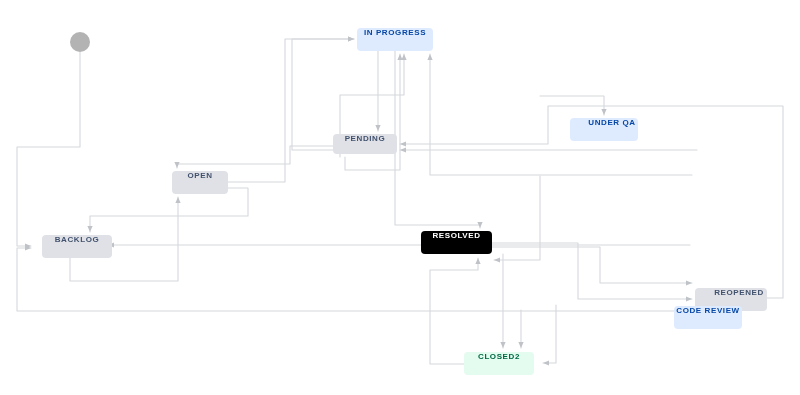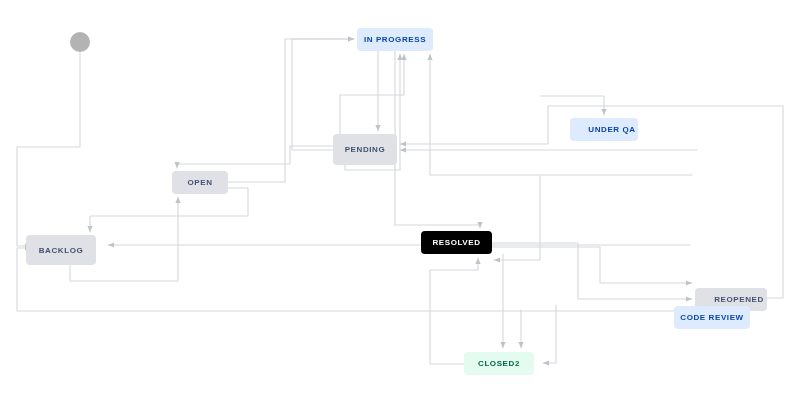--- a/index.html
+++ b/index.html
@@ -23,21 +23,20 @@
     left: 0;
     top: 0;
     width: 800px;
     height: 395px;
   }
   .node {
     position: absolute;
     box-sizing: border-box;
     border-radius: 4px;
     display: flex;
-    align-items: center;
     justify-content: center;
     font-size: 8px;
     font-weight: bold;
     letter-spacing: 0.6px;
     text-transform: uppercase;
     white-space: nowrap;
     user-select: none;
   }
   .node-grey {
     background: #dfe1e6;
@@ -103,36 +102,36 @@
 
   <div class="start-node" style="left: 70px; top: 32px; width: 20px; height: 20px; background: rgb(179, 179, 179);"></div>
 
   <div id="node-layer">
       <div class="node node-blue" style="left: 357px; top: 28px; width: 76px; height: 23px; background: rgb(222, 235, 255); color: rgb(7, 71, 166);">
         <span>IN PROGRESS</span>
       </div>
       <div class="node node-blue" style="left: 570px; top: 118px; width: 68px; height: 23px; background: rgb(222, 235, 255); color: rgb(7, 71, 166); padding-left: 16px;">
         <span>UNDER QA</span>
       </div>
-      <div class="node node-grey" style="left: 333px; top: 134px; width: 64px; height: 31px; background: rgb(223, 225, 230); color: rgb(66, 82, 110);">
+      <div class="node node-grey" style="left: 333px; top: 134px; width: 64px; height: 20px; background: rgb(223, 225, 230); color: rgb(66, 82, 110);">
         <span>PENDING</span>
       </div>
       <div class="node node-grey" style="left: 164px; top: 171px; width: 56px; height: 23px; background: rgb(223, 225, 230); color: rgb(66, 82, 110); margin-left: 8px;">
         <span>OPEN</span>
       </div>
-      <div class="node node-grey" style="left: 26px; top: 235px; width: 70px; height: 30px; background: rgb(223, 225, 230); color: rgb(66, 82, 110);">
+      <div class="node node-grey" style="left: 42px; top: 235px; width: 70px; height: 23px; background: rgb(223, 225, 230); color: rgb(66, 82, 110);">
         <span>BACKLOG</span>
       </div>
       <div class="node node-green-solid" style="left: 421px; top: 231px; width: 71px; height: 23px; background: #000000; color: rgb(255, 255, 255);">
         <span>RESOLVED</span>
       </div>
       <div class="node node-grey" style="left: 695px; top: 288px; width: 72px; height: 23px; background: rgb(223, 225, 230); color: rgb(66, 82, 110); padding-left: 16px;">
         <span>REOPENED</span>
       </div>
-      <div class="node node-blue" style="left: 674px; top: 306px; width: 76px; height: 23px; background: rgb(222, 235, 255); color: rgb(7, 71, 166);">
+      <div class="node node-blue" style="left: 674px; top: 306px; width: 68px; height: 23px; background: rgb(222, 235, 255); color: rgb(7, 71, 166);">
         <span>CODE REVIEW</span>
       </div>
       <div class="node node-green-light" style="left: 464px; top: 352px; width: 70px; height: 23px; background: rgb(227, 252, 239); color: rgb(0, 102, 68);">
         <span>CLOSED2</span>
       </div>
     </div>
 
 </div>
 
 </body></html>

